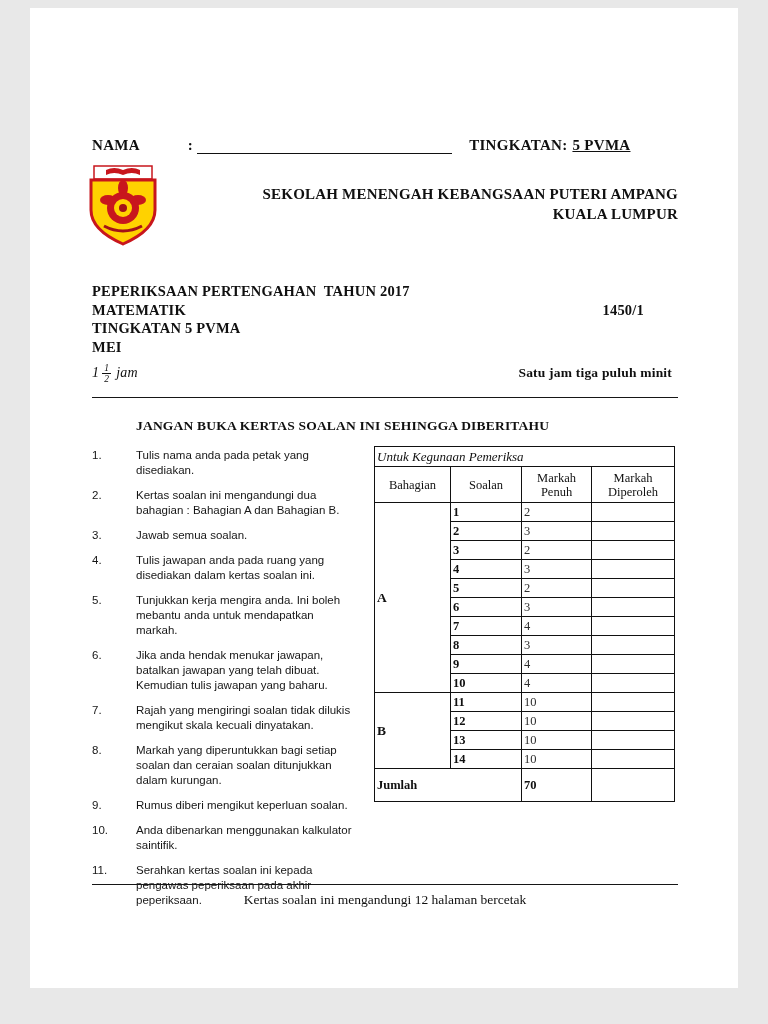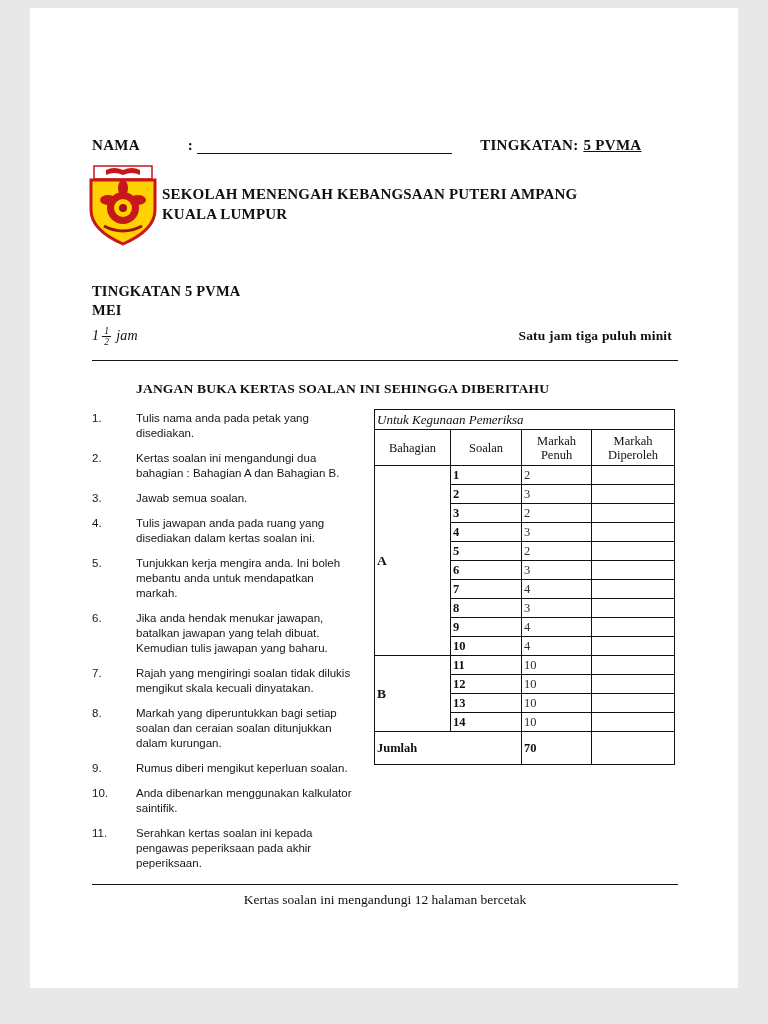--- a/index.html
+++ b/index.html
@@ -3,26 +3,26 @@
 <meta charset="utf-8">
 <style>
   * { margin:0; padding:0; box-sizing:border-box; }
   html,body { width:768px; height:1024px; overflow:hidden; }
   body { background:#e8e8e8; font-family:"Liberation Serif", serif; color:#101010; position:relative; }
   .page { position:absolute; top:8px; left:30px; right:30px; bottom:36px; background:#ffffff; padding:128px 60px 0 62px; }
 
   .name-row { display:flex; align-items:flex-end; font-weight:bold; font-size:15px; letter-spacing:.3px; height:18px; }
   .colon { margin-left:48px; }
   .name-line { width:255px; border-bottom:1.4px solid #111; height:16px; margin-left:4px; }
-  .ting-group { margin-left:28px; white-space:nowrap; }
+  .ting-group { margin-left:17px; white-space:nowrap; }
   .ting-value { text-decoration:underline; margin-left:5px; }
 
   .school-row { display:flex; margin-top:10px; }
   .logo { width:78px; height:82px; margin-left:-8px; flex:0 0 auto; }
-  .school-name { flex:1; text-align:left; font-weight:bold; font-size:15px; padding-top:20px; line-height:20px; letter-spacing:.2px; }
+  .school-name { flex:1; text-align:right; font-weight:bold; font-size:15px; padding-top:20px; line-height:20px; letter-spacing:.2px; }
 
   .exam-block { margin-top:36px; font-weight:bold; font-size:14.5px; line-height:18.5px; letter-spacing:.2px; }
   .exam-line { display:flex; justify-content:space-between; }
   .exam-title { white-space:pre-wrap; }
   .paper-code { padding-right:34px; }
   .dur-row { display:flex; justify-content:space-between; align-items:center; margin-top:5px; height:24px; }
   .duration { font-style:italic; font-weight:normal; font-size:14px; display:inline-flex; align-items:center; gap:3px; }
   .dur-frac { display:inline-flex; flex-direction:column; align-items:center; font-size:9.5px; line-height:10px; font-style:italic; }
   .dur-num { border-bottom:1px solid #111; padding:0 2px; }
   .dur-unit { margin-left:2px; }
@@ -82,20 +82,25 @@
         <path d="M20 62 Q39 72 58 62" stroke="#a31218" stroke-width="3" fill="none"></path>
       </g>
     </svg>
     <div class="school-name">
       <div>SEKOLAH MENENGAH KEBANGSAAN PUTERI AMPANG</div>
       <div>KUALA LUMPUR</div>
     </div>
   </div>
 
   <div class="exam-block">
+    <div class="exam-title">PEPERIKSAAN PERTENGAHAN  TAHUN 2017</div>
+    <div class="exam-line">
+      <span>MATEMATIK</span>
+      <span class="paper-code">1450/1</span>
+    </div>
     <div>TINGKATAN 5 PVMA</div>
     <div>MEI</div>
     <div class="dur-row">
       <span class="duration">
         <span>1</span>
         <span class="dur-frac">
           <span class="dur-num">1</span>
           <span>2</span>
         </span>
         <span class="dur-unit">jam</span>

